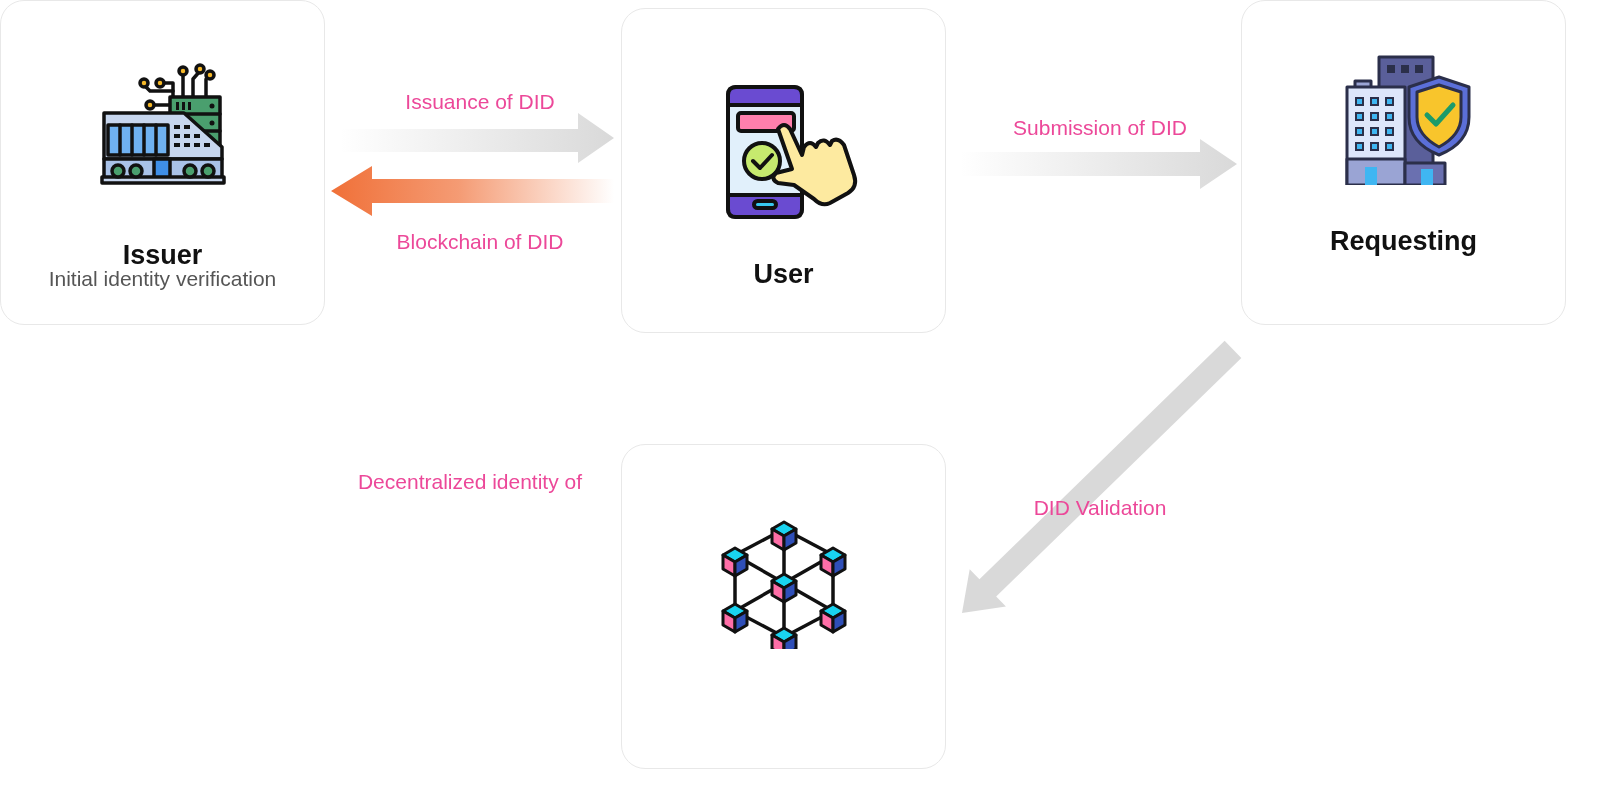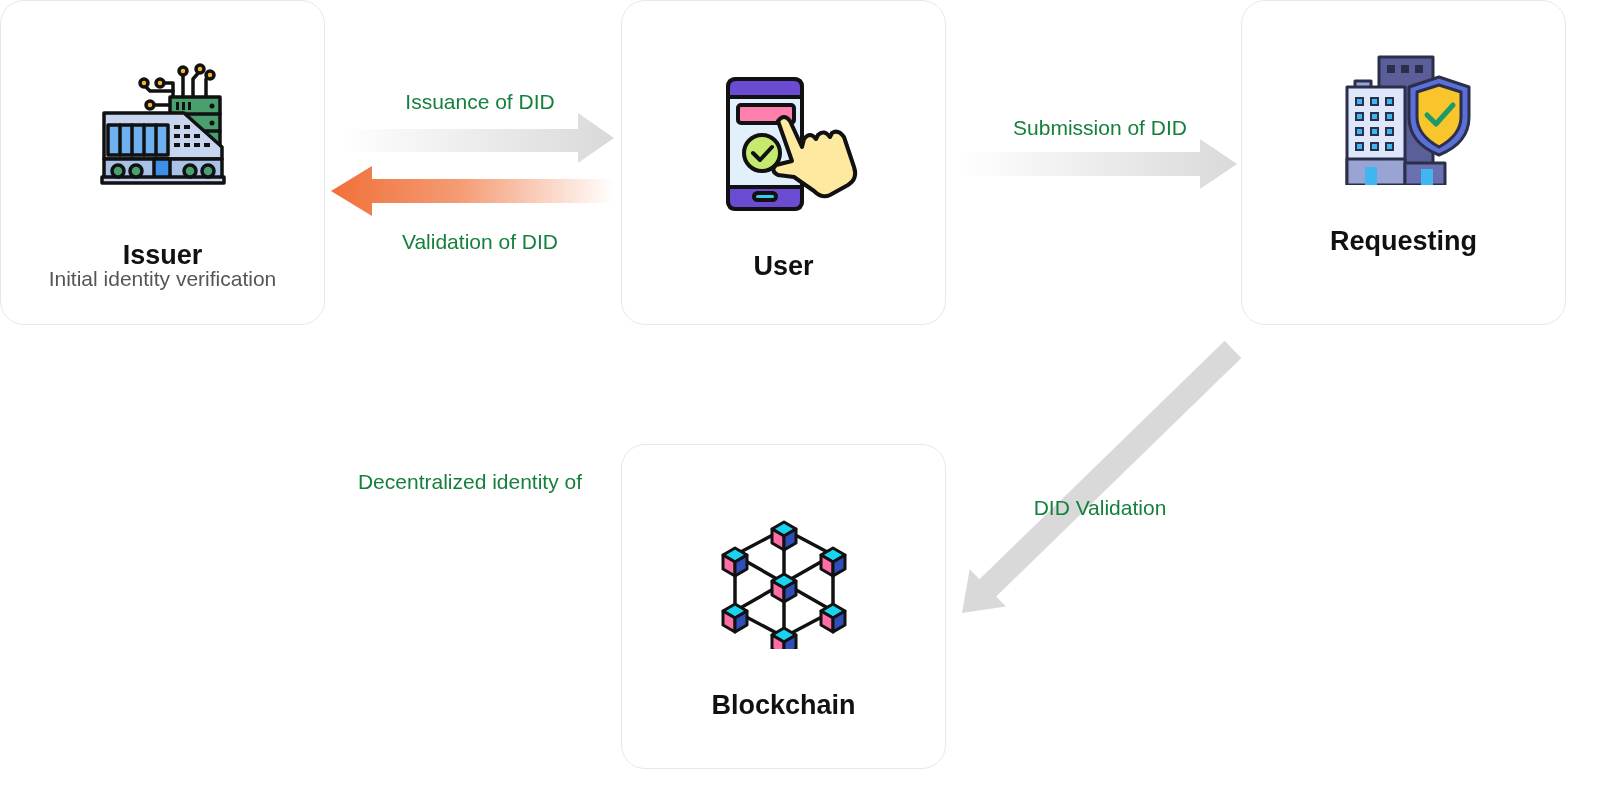--- a/index.html
+++ b/index.html
@@ -6,21 +6,21 @@
   body { width: 1600px; height: 787px; position: relative; overflow: hidden;
          font-family: "Liberation Sans", "DejaVu Sans", sans-serif; }
   .card { position: absolute; width: 325px; height: 325px; box-sizing: border-box;
           border: 1px solid #e8e8e8; border-radius: 24px; background: #fff; }
   .card .icon { position: absolute; left: 50%; transform: translateX(-50%); }
   .card .title { position: absolute; left: 0; right: 0; text-align: center;
                  font-weight: bold; font-size: 27px; color: #111; }
   .card .sub { position: absolute; left: -10px; right: -10px; text-align: center;
                font-size: 21px; color: #555; white-space: nowrap; }
   #arrows { position: absolute; left: 0; top: 0; }
-  .label { position: absolute; font-size: 21px; color: #15803d; text-align: center;
+  .label { position: absolute; font-size: 21px; color: #ec4899; text-align: center;
            white-space: nowrap; line-height: 31px; }
 </style>
 </head>
 <body>
 
 <svg id="arrows" width="1600" height="787">
   <defs>
     <linearGradient id="gGrayR" x1="0" y1="0" x2="1" y2="0">
       <stop offset="0" stop-color="#d9d9d9" stop-opacity="0"></stop>
       <stop offset="1" stop-color="#d9d9d9" stop-opacity="1"></stop>
@@ -49,21 +49,21 @@
   <g transform="translate(609,613) rotate(44.3)">
     <path fill="url(#gDiag1)" d="M-368 -12 L-36 -12 L-36 -26 L0 0 L-36 26 L-36 12 L-368 12 Z"></path>
   </g>
 
   <g transform="translate(962,613) rotate(135.8)">
     <path fill="url(#gDiag2)" d="M-378 -12 L-36 -12 L-36 -26 L0 0 L-36 26 L-36 12 L-378 12 Z"></path>
   </g>
 </svg>
 
 <div class="label" style="left:365px; top:86px; width:230px;">Issuance of DID</div>
-<div class="label" style="left:355px; top:226px; width:250px;">Validation of DID</div>
+<div class="label" style="left:355px; top:226px; width:250px;">Blockchain of DID</div>
 <div class="label" style="left:975px; top:112px; width:250px;">Submission of DID</div>
 <div class="label" style="left:320px; top:466px; width:300px;">
   <div>Decentralized identity of</div>
 </div>
 <div class="label" style="left:985px; top:492px; width:230px;">DID Validation</div>
 
 <div class="card" style="left:0px; top:0px;">
   <svg class="icon" width="130" height="130" viewBox="0 0 130 130" style="top:60px;">
     <g stroke="#111" stroke-width="3.5" stroke-linejoin="round" stroke-linecap="round">
 
@@ -113,21 +113,21 @@
         <rect x="84" y="41" width="3" height="8"></rect>
         <rect x="90" y="41" width="3" height="8"></rect>
       <circle cx="114" cy="45" r="2.5"></circle>
         <circle cx="114" cy="62" r="2.5"></circle>
     </g>
   </svg>
   <div class="title" style="top:225px;margin-top:14px;">Issuer</div>
   <div class="sub" style="top:266px;">Initial identity verification</div>
 </div>
 
-<div class="card" style="left:621px; top:0px;">
+<div class="card" style="left:621px; top:8px;">
   <svg class="icon" width="140" height="140" viewBox="0 0 140 140" style="top:74px; margin-left:8px;">
     <g stroke="#111" stroke-width="4" stroke-linejoin="round" stroke-linecap="round">
       <rect x="6" y="4" width="74" height="130" rx="8" fill="#e1f0fb"></rect>
       <path d="M6 12 Q6 4 14 4 L72 4 Q80 4 80 12 L80 22 L6 22 Z" fill="#6a4bd1"></path>
       <path d="M6 112 L80 112 L80 126 Q80 134 72 134 L14 134 Q6 134 6 126 Z" fill="#6a4bd1"></path>
       <rect x="32" y="118" width="22" height="7" rx="3.5" fill="#38c9ef"></rect>
       <rect x="16" y="30" width="56" height="18" rx="3" fill="#ff7fad"></rect>
       <circle cx="40" cy="78" r="18" fill="#c6ea6e"></circle>
       <path d="M31 78 L38 85 L50 72" fill="none"></path>
 
@@ -219,14 +219,13 @@
         <path d="M6 96 L18 103 L18 117 L6 110 Z" fill="#ff6ea7"></path>
         <path d="M30 96 L18 103 L18 117 L30 110 Z" fill="#2f4fb8"></path>
         <path d="M116 89 L128 96 L116 103 L104 96 Z" fill="#19d3f0"></path>
         <path d="M104 96 L116 103 L116 117 L104 110 Z" fill="#ff6ea7"></path>
         <path d="M128 96 L116 103 L116 117 L128 110 Z" fill="#2f4fb8"></path>
         <path d="M67 113 L79 120 L67 127 L55 120 Z" fill="#19d3f0"></path>
         <path d="M55 120 L67 127 L67 141 L55 134 Z" fill="#ff6ea7"></path>
         <path d="M79 120 L67 127 L67 141 L79 134 Z" fill="#2f4fb8"></path>
       </g>
   </svg>
-  <div class="title" style="top:245px;">Blockchain</div>
 </div>
 
 </body></html>

